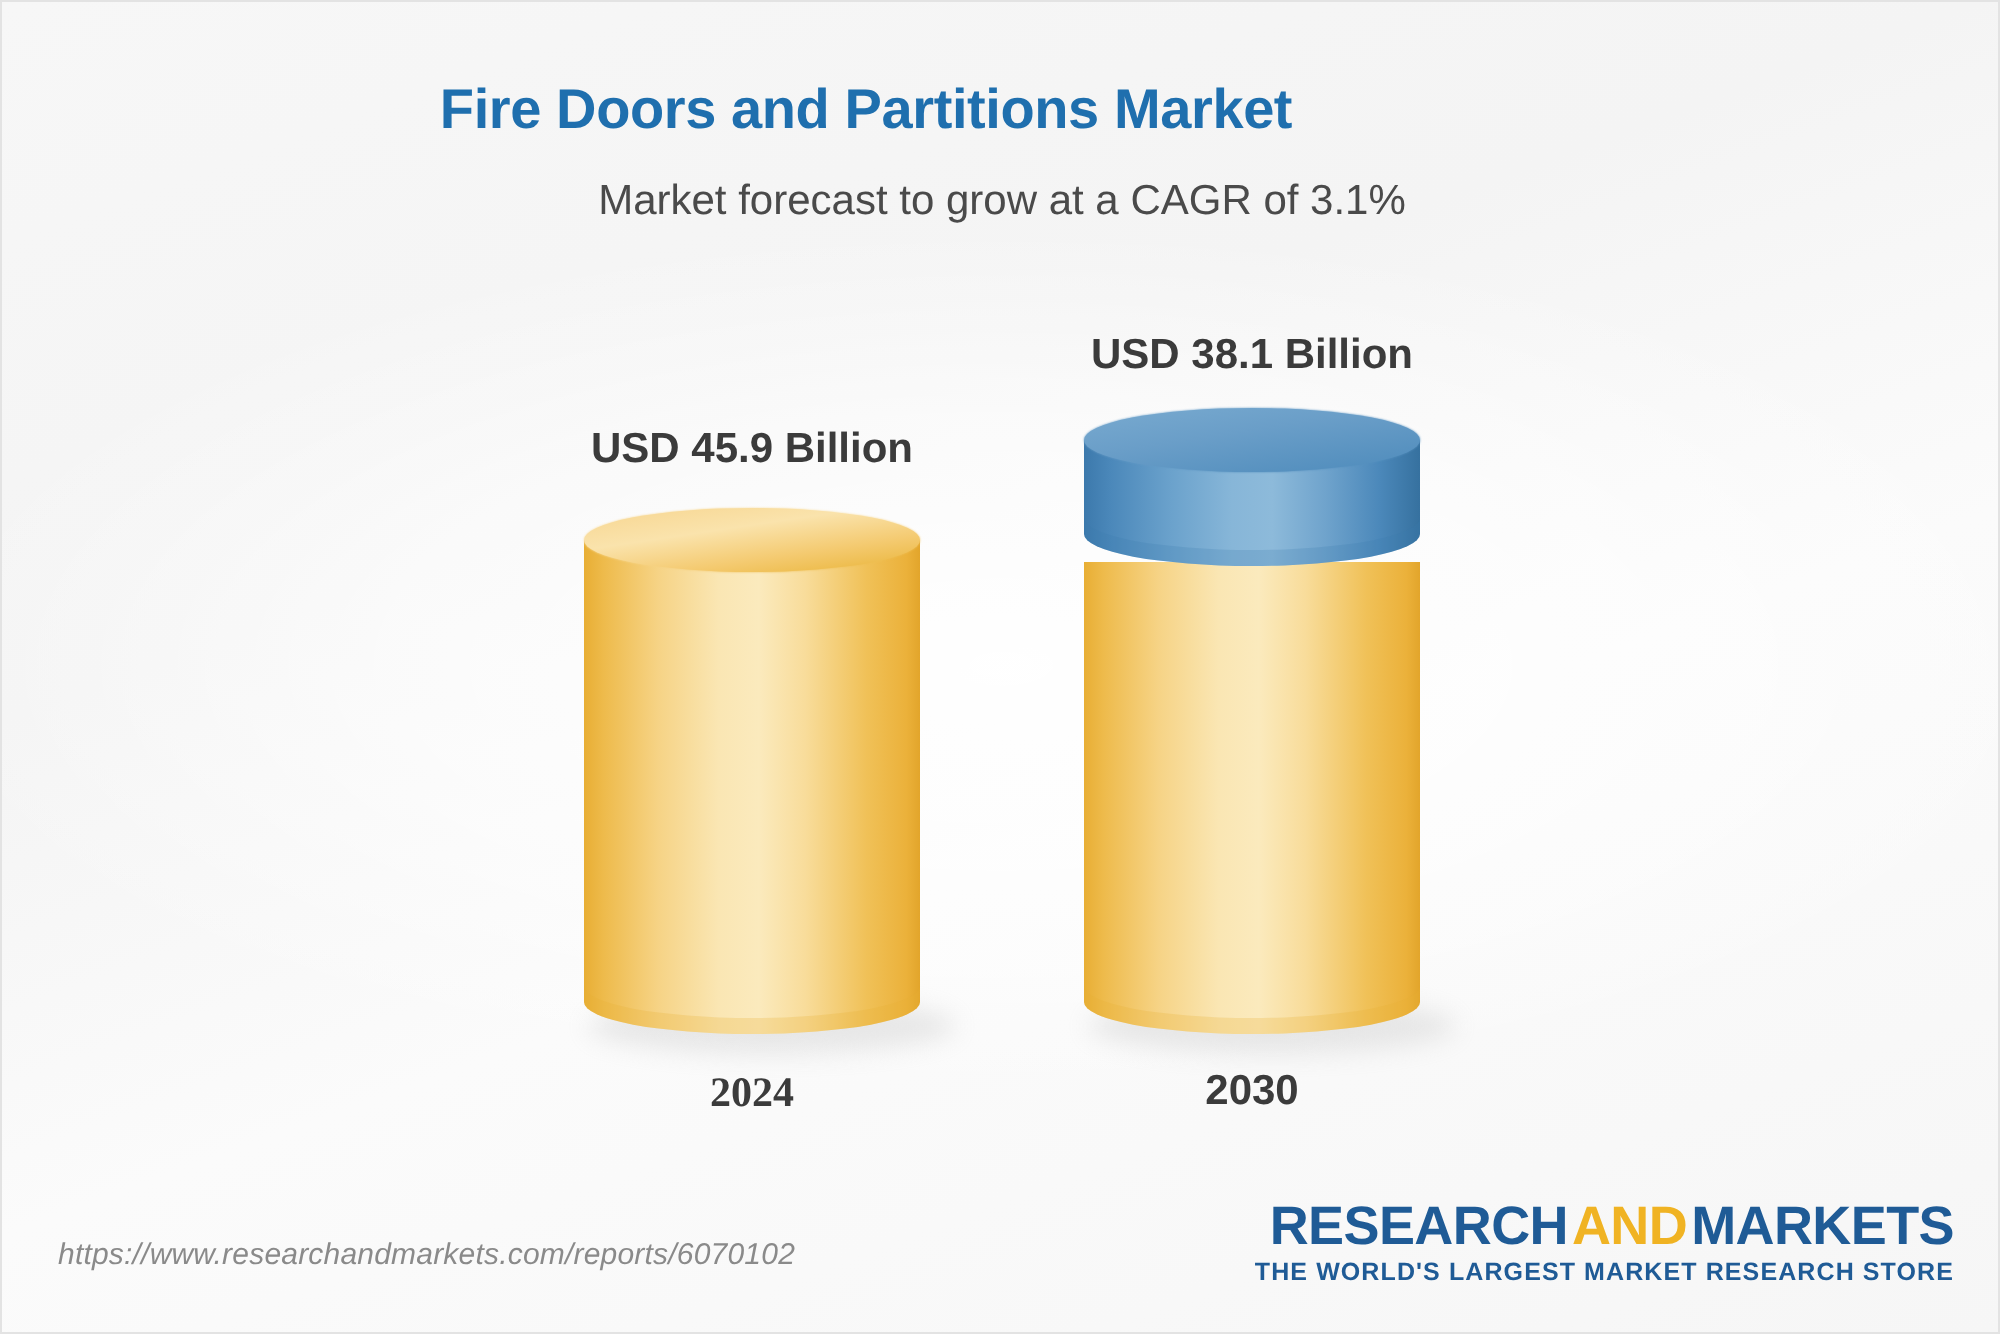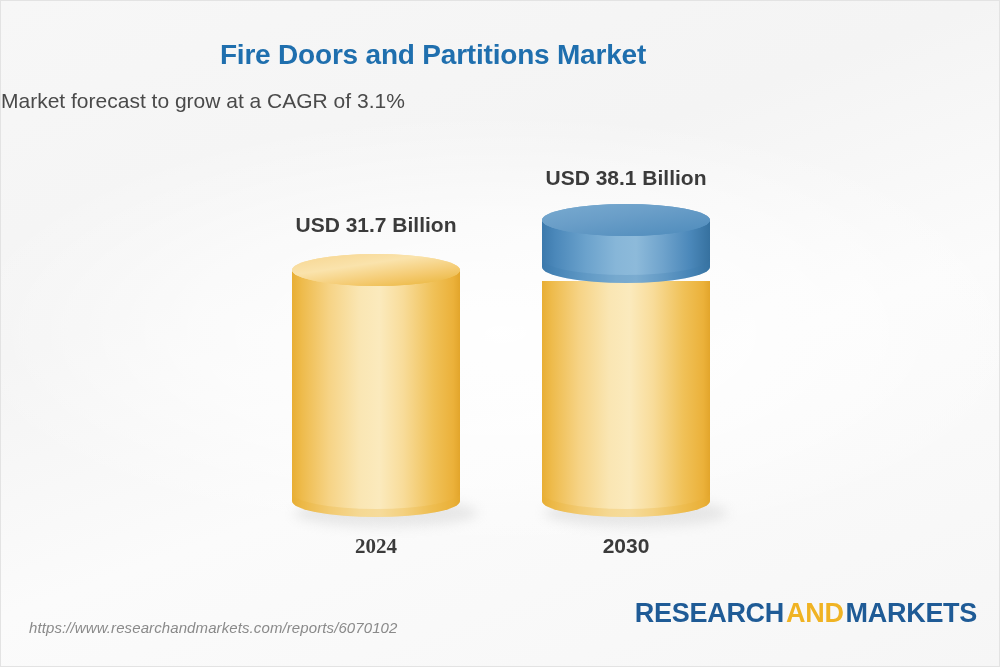--- a/index.html
+++ b/index.html
@@ -39,20 +39,21 @@
     font-size: 28px;
     font-weight: bold;
     color: #1f6fae;
     letter-spacing: -0.2px;
     z-index: 5;
   }
   .chart-subtitle {
     position: absolute;
     left: 0; top: 88px;
     width: 1000px;
+    text-align: center;
     font-size: 21px;
     font-weight: normal;
     color: #4a4a4a;
     z-index: 5;
   }
   .plot {
     position: absolute;
     left: 0; top: 0;
     width: 1000px; height: 667px;
     z-index: 4;
@@ -187,27 +188,28 @@
 
       <path d="M 541,258 A 84,16 0 0 0 709,258 L 709,266 A 84,16 0 0 1 541,266 Z" fill="#3c79ac" opacity="0.22"></path>
 
       <ellipse cx="625" cy="219" rx="84" ry="16" fill="url(#blueCap)" filter="url(#softEdge)"></ellipse>
     </g>
 
     <ellipse cx="375" cy="269" rx="84" ry="16" fill="url(#goldCap)"></ellipse>
     <ellipse cx="625" cy="219" rx="84" ry="16" fill="url(#blueCap)"></ellipse>
   </svg>
 
-  <div class="value-label" style="left:275px; top:212px; width:200px;">USD 31.7 Billion</div>
+  <div class="value-label" style="left:275px; top:212px; width:200px;">USD 45.9 Billion</div>
   <div class="value-label" style="left:525px; top:165px; width:200px;">USD 38.1 Billion</div>
 
   <div class="cat-label" style="left:275px; top:533px; width:200px;font-family:Liberation Serif, serif;">2024</div>
   <div class="cat-label" style="left:525px; top:533px; width:200px;">2030</div>
 
   <div class="footer-url">https://www.researchandmarkets.com/reports/6070102</div>
 
   <div class="logo">
     <div class="logo-main">
       <span class="logo-word">RESEARCH</span><span class="logo-and">AND</span><span class="logo-word">MARKETS</span>
     </div>
+    <div class="logo-tag">THE WORLD'S LARGEST MARKET RESEARCH STORE</div>
   </div>
 
 </div>
 
 </body></html>

